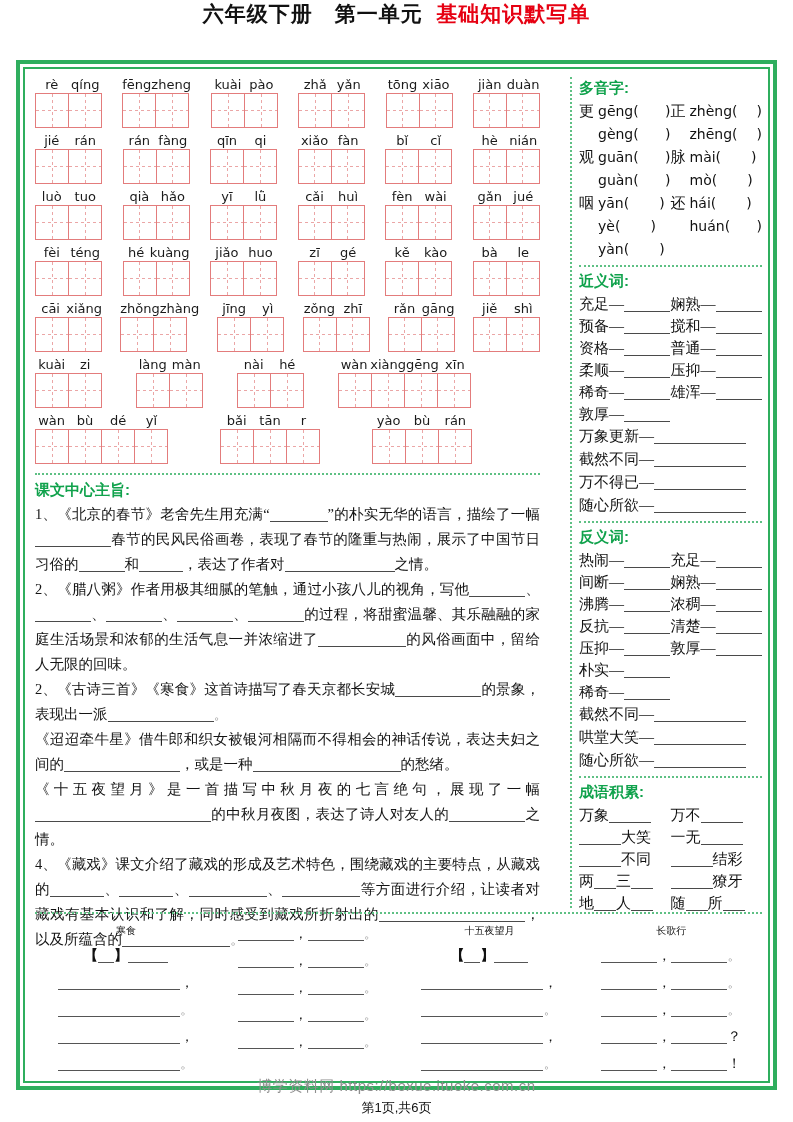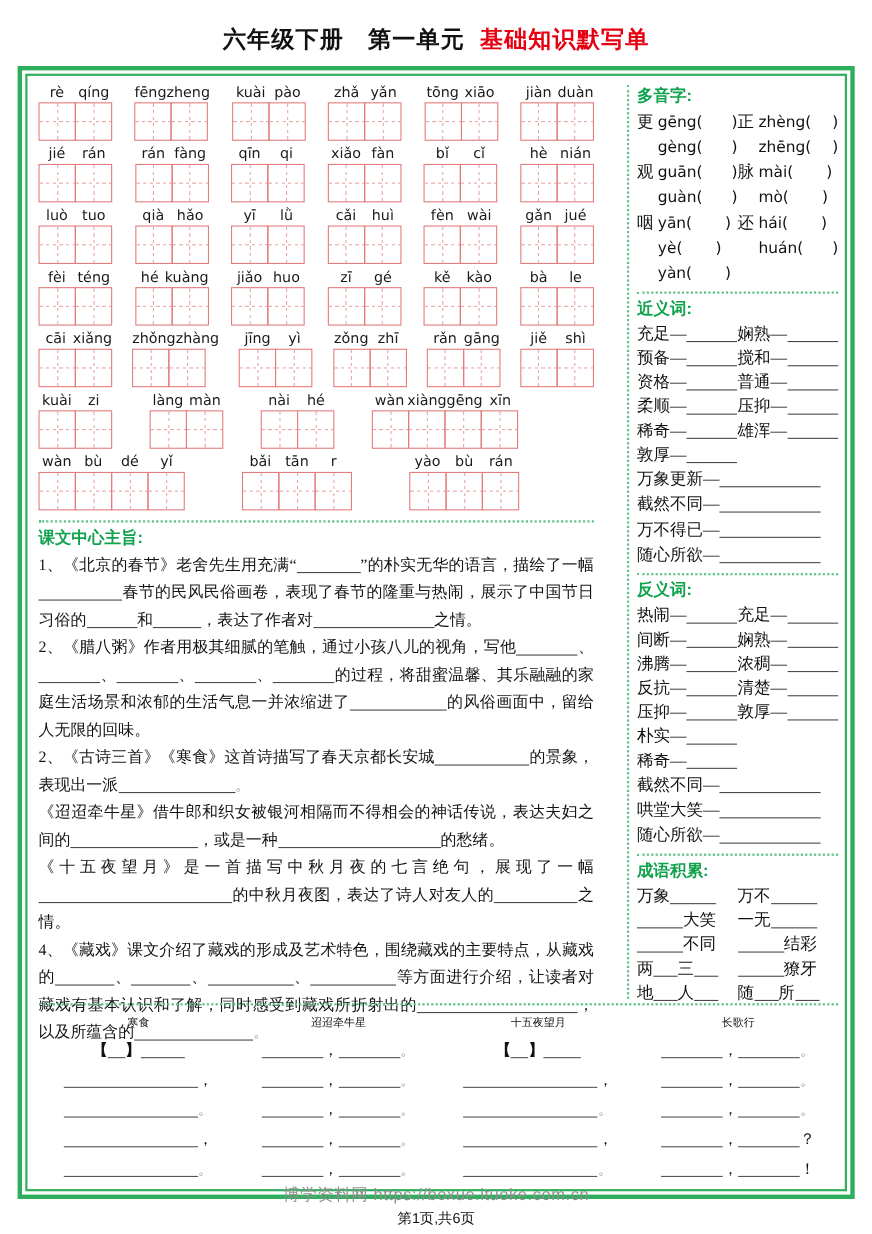--- a/index.html
+++ b/index.html
@@ -1,21 +1,21 @@
 <!DOCTYPE html>
 <html><head>
 <meta charset="utf-8">
 <style>
   html,body{margin:0;padding:0;}
   body{
     width:793px;height:1122px;position:relative;background:#fff;
     font-family:"Liberation Sans",sans-serif;overflow:hidden;
   }
   .page-title{
-    text-align:center;padding-top:22px;font-size:21px;font-weight:bold;
+    text-align:center;font-size:21px;font-weight:bold;
     color:#111;letter-spacing:1px;white-space:pre;
   }
   .title-red{color:#e60012;}
   .frame{
     position:absolute;left:16px;right:16px;top:60px;bottom:32px;
     border:4px solid #2fae5e;padding:3px;box-sizing:border-box;
   }
   .frame-inner{
     border:2px solid #2fae5e;width:100%;height:100%;box-sizing:border-box;
     padding:8px 6px 4px 10px;display:flex;flex-direction:column;overflow:hidden;
@@ -687,21 +687,20 @@
     <div class="poems">
         <div class="poem-col">
           <div class="poem-title">寒食</div>
           <div class="poem-line"><span class="brk">【</span><span class="blank" style="width: 16px;"></span><span class="brk">】</span><span class="blank" style="width: 40px;"></span></div>
           <div class="poem-line"><span class="blank" style="width: 122px;"></span><span>，</span></div>
           <div class="poem-line"><span class="blank" style="width: 122px;"></span><span class="circ">。</span></div>
           <div class="poem-line"><span class="blank" style="width: 122px;"></span><span>，</span></div>
           <div class="poem-line"><span class="blank" style="width: 122px;"></span><span class="circ">。</span></div>
         </div>
         <div class="poem-col">
-          <div class="poem-title">迢迢牵牛星</div>
           <div class="poem-line"><span class="blank" style="width: 56px;"></span><span>，</span><span class="blank" style="width: 56px;"></span><span class="circ">。</span></div>
           <div class="poem-line"><span class="blank" style="width: 56px;"></span><span>，</span><span class="blank" style="width: 56px;"></span><span class="circ">。</span></div>
           <div class="poem-line"><span class="blank" style="width: 56px;"></span><span>，</span><span class="blank" style="width: 56px;"></span><span class="circ">。</span></div>
           <div class="poem-line"><span class="blank" style="width: 56px;"></span><span>，</span><span class="blank" style="width: 56px;"></span><span class="circ">。</span></div>
           <div class="poem-line"><span class="blank" style="width: 56px;"></span><span>，</span><span class="blank" style="width: 56px;"></span><span class="circ">。</span></div>
         </div>
         <div class="poem-col">
           <div class="poem-title">十五夜望月</div>
           <div class="poem-line"><span class="brk">【</span><span class="blank" style="width: 16px;"></span><span class="brk">】</span><span class="blank" style="width: 34px;"></span></div>
           <div class="poem-line"><span class="blank" style="width: 122px;"></span><span>，</span></div>

